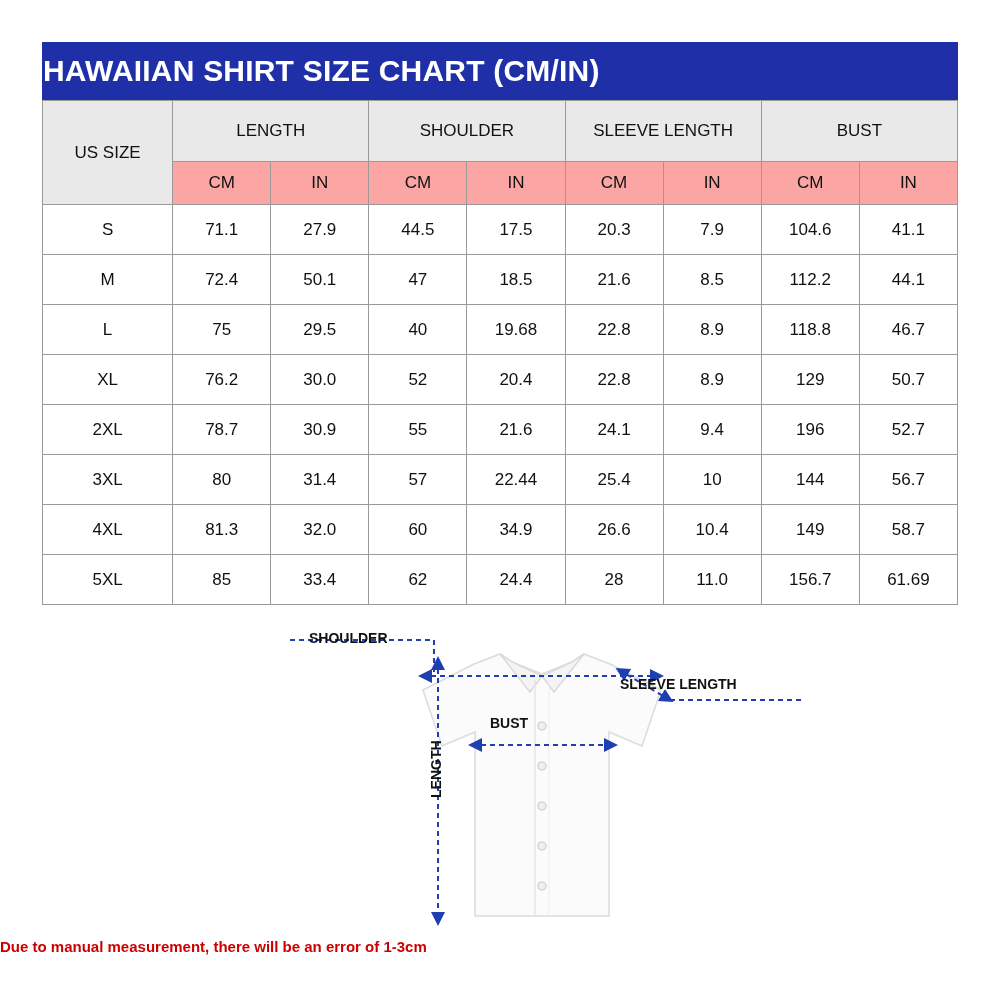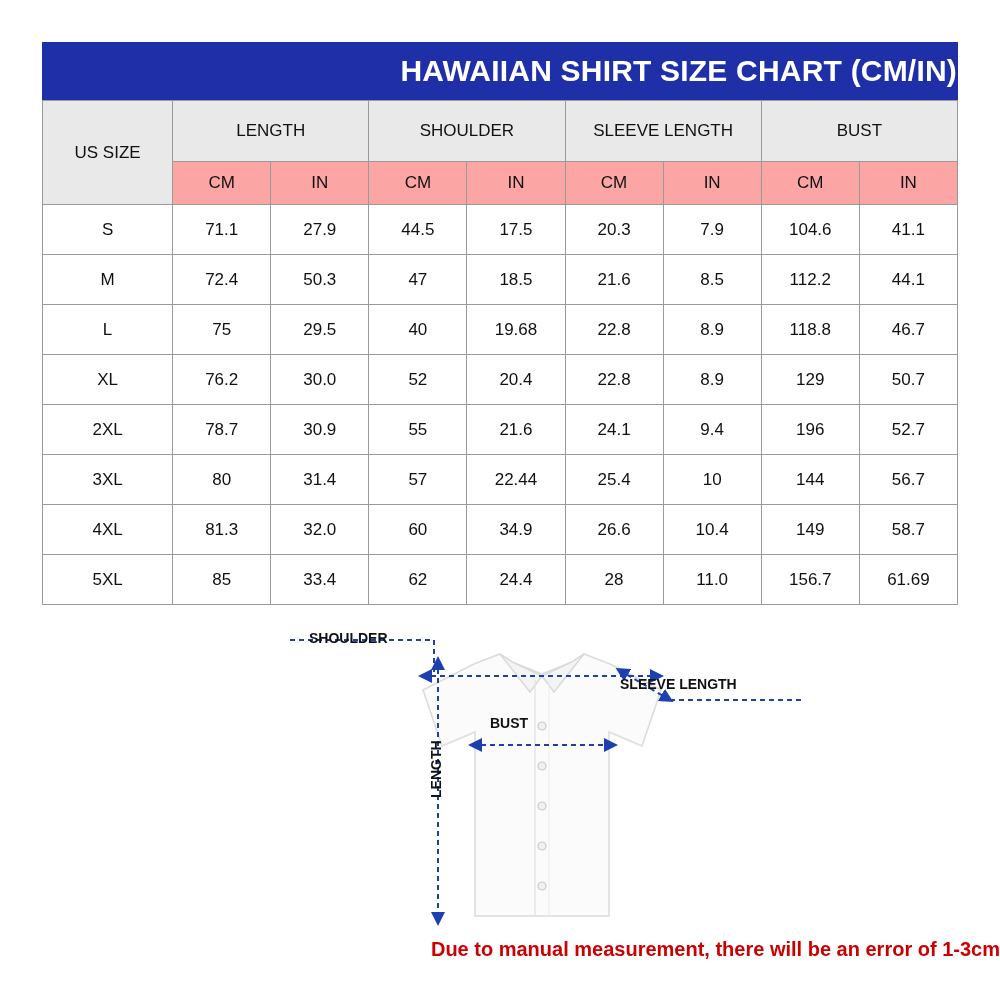--- a/index.html
+++ b/index.html
@@ -27,21 +27,21 @@
     left: 42px;
     top: 42px;
     width: 916px;
   }
   .title-bar {
     background: #1e2fa8;
     color: #ffffff;
     height: 58px;
     display: flex;
     align-items: center;
-    justify-content: flex-end;
+    justify-content: flex-start;
     border: 1px solid #1e2fa8;
     box-sizing: border-box;
   }
   .title-bar .title-text {
     font-size: 30px;
     font-weight: bold;
     letter-spacing: 0.2px;
     white-space: nowrap;
   }
 
@@ -91,23 +91,23 @@
   .shirt-svg {
     position: absolute;
     left: 0;
     top: 0;
   }
   .note {
     position: absolute;
     left: 0;
     top: 938px;
     width: 1000px;
-    text-align: right;
+    text-align: left;
     color: #cc0000;
-    font-size: 20px;
+    font-size: 15px;
     font-weight: bold;
   }
   .lbl {
     position: absolute;
     font-size: 14px;
     font-weight: bold;
     color: #111111;
     white-space: nowrap;
   }
   .lbl-shoulder { left: 267px; top: 12px; }
@@ -164,21 +164,21 @@
           <td>44.5</td>
           <td>17.5</td>
           <td>20.3</td>
           <td>7.9</td>
           <td>104.6</td>
           <td>41.1</td>
         </tr>
         <tr class="data-row">
           <td>M</td>
           <td>72.4</td>
-          <td>50.3</td>
+          <td>50.1</td>
           <td>47</td>
           <td>18.5</td>
           <td>21.6</td>
           <td>8.5</td>
           <td>112.2</td>
           <td>44.1</td>
         </tr>
         <tr class="data-row">
           <td>L</td>
           <td>75</td>

